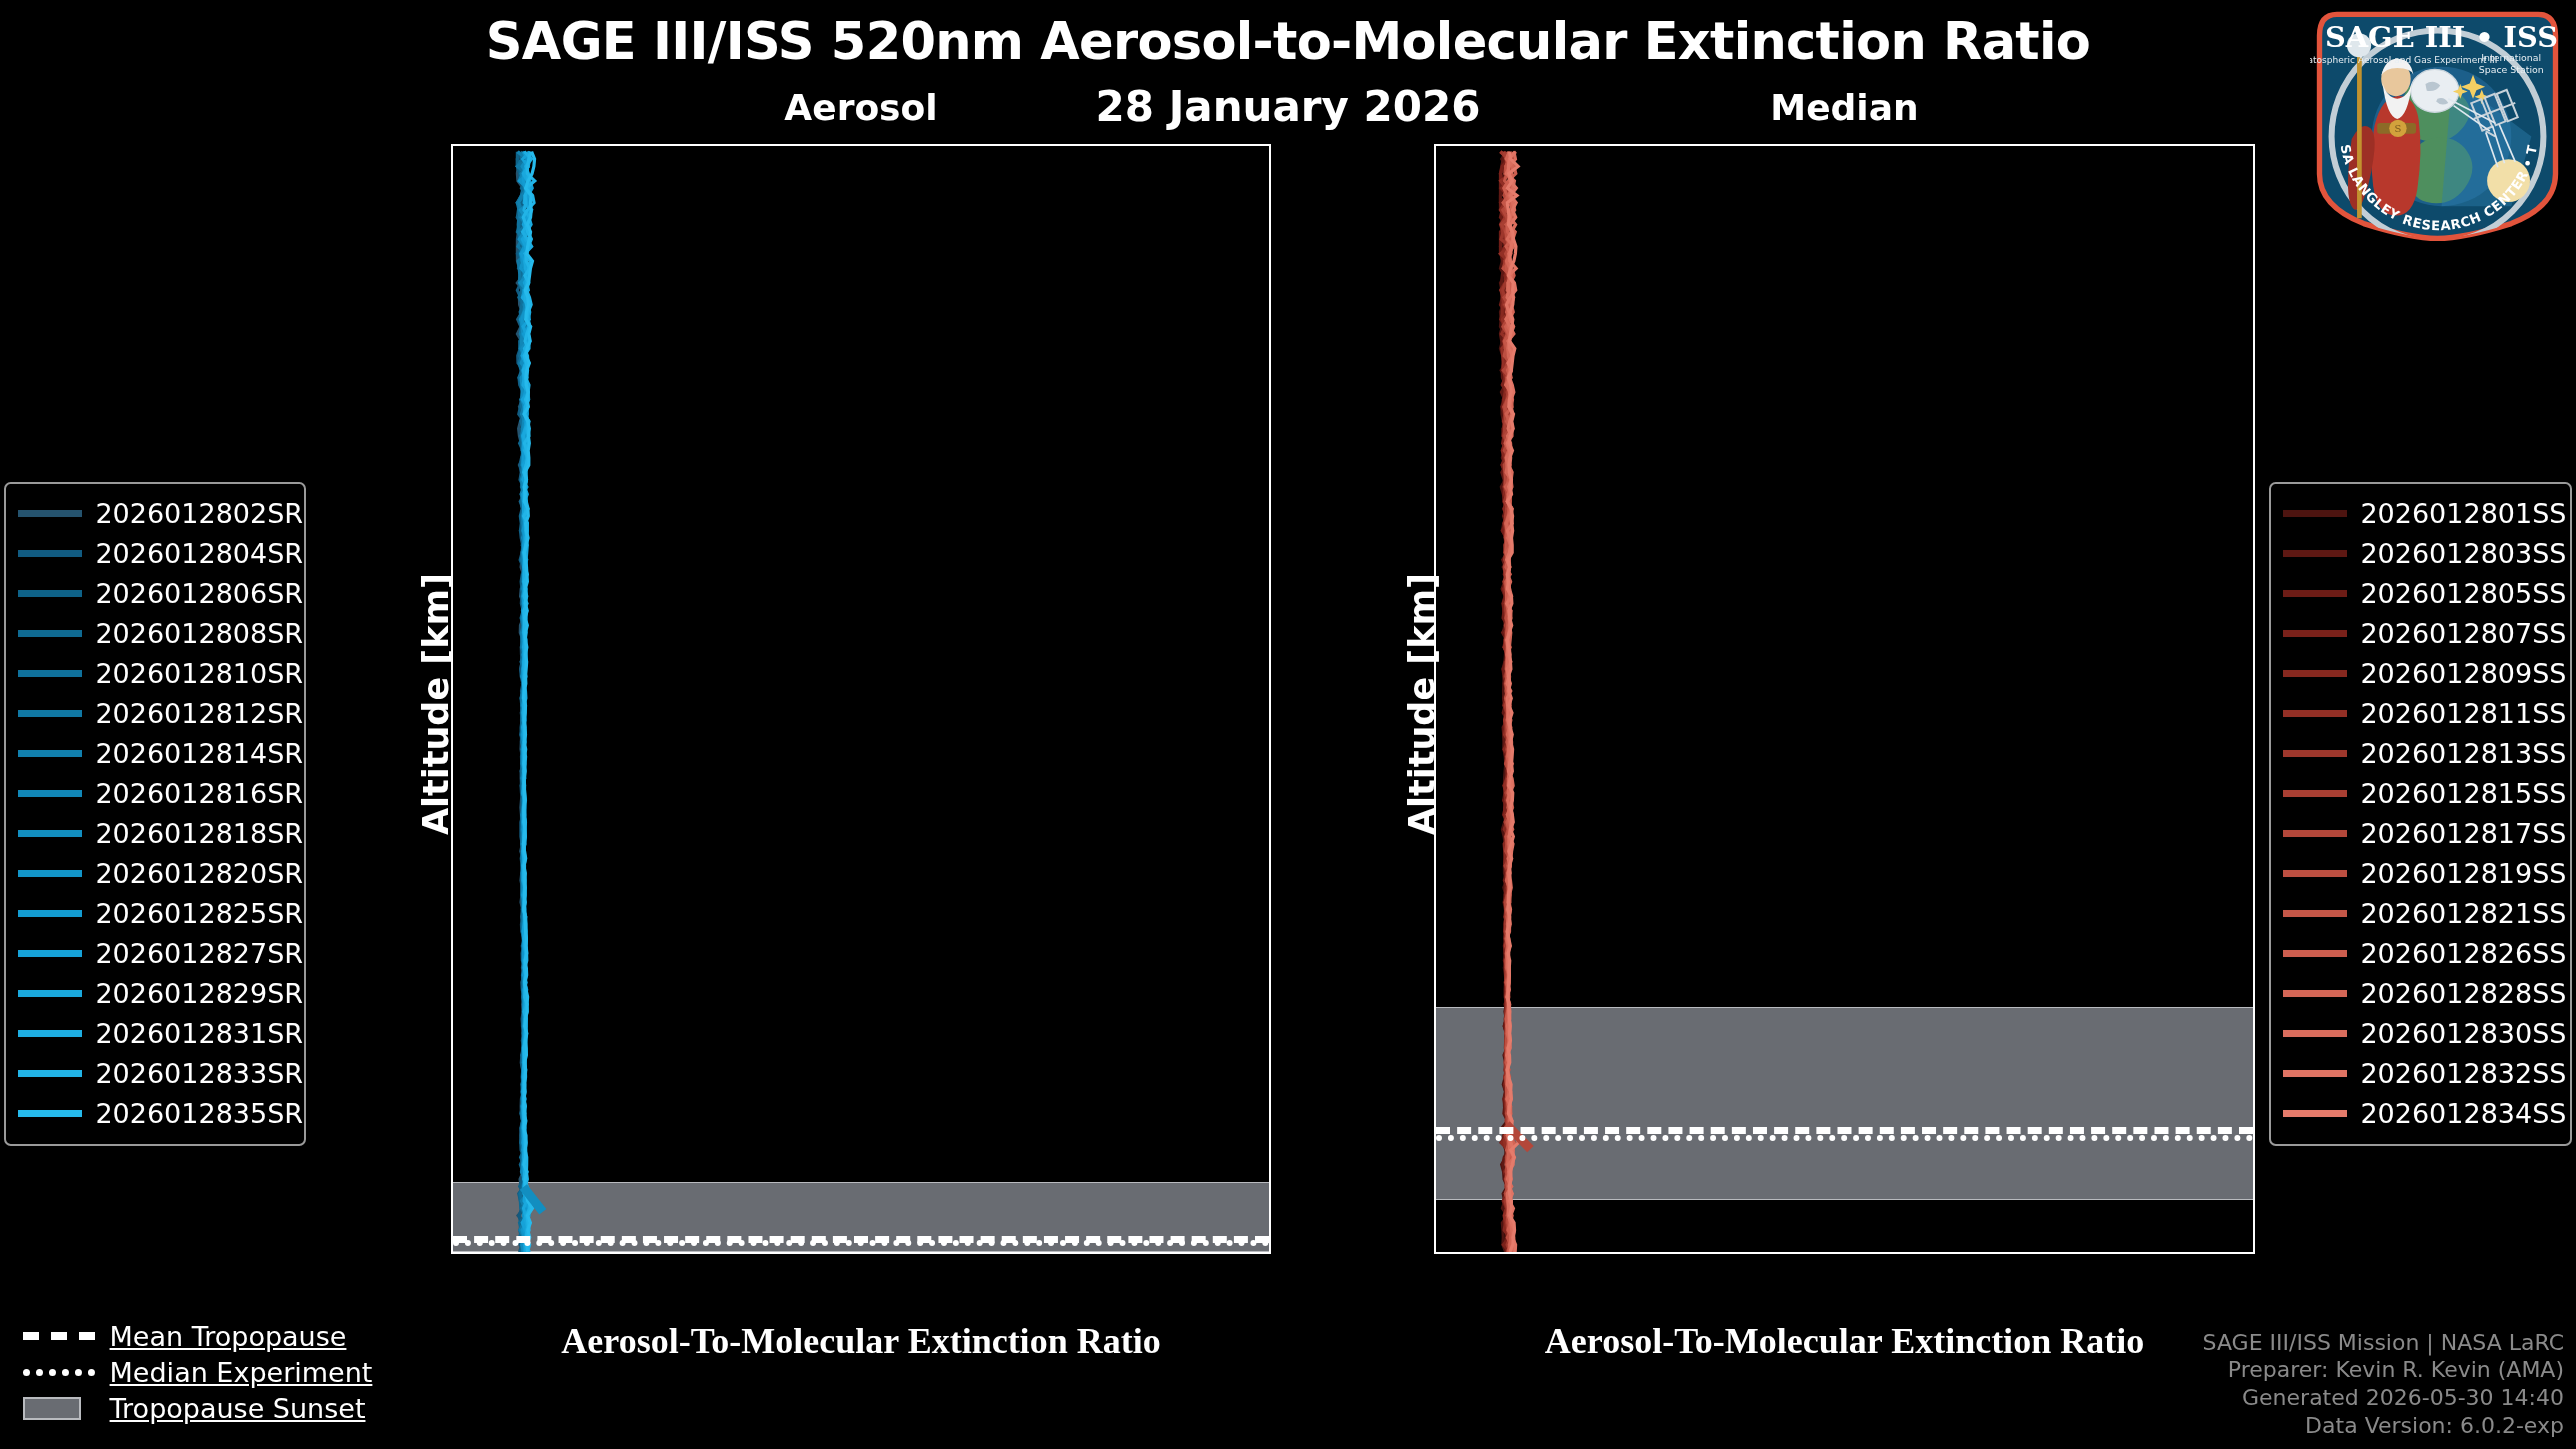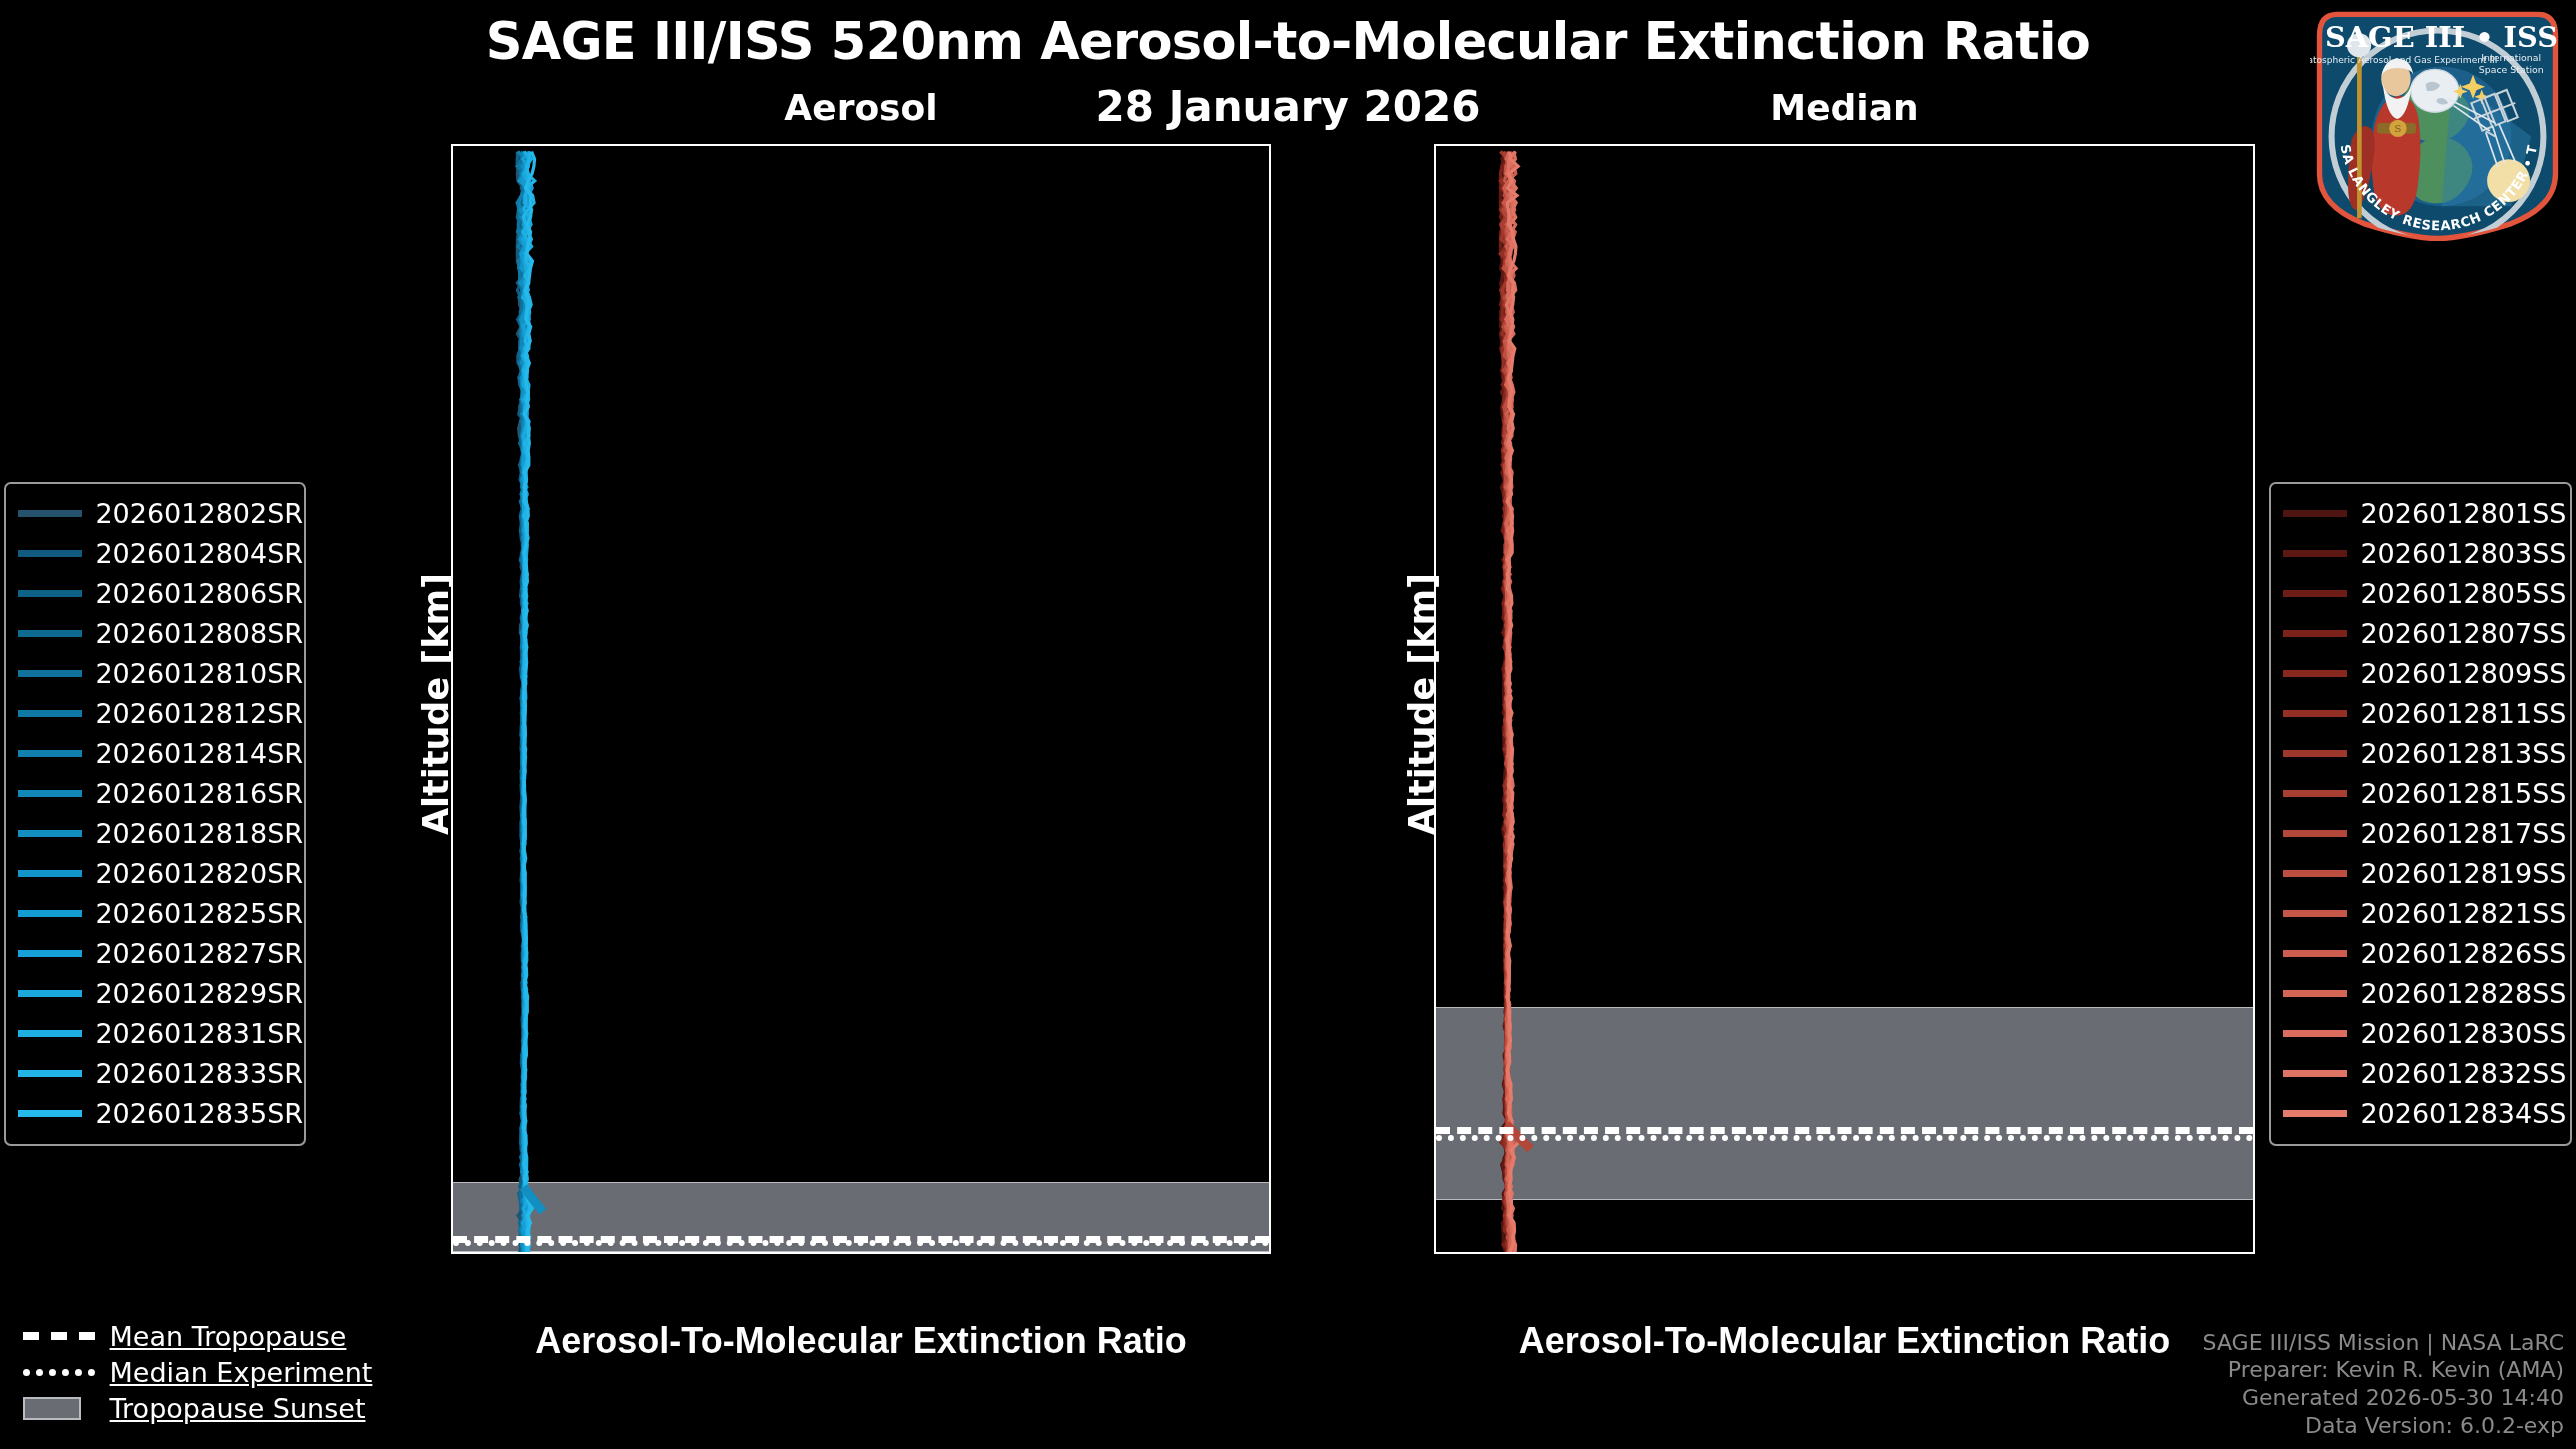--- a/index.html
+++ b/index.html
@@ -60,21 +60,21 @@
 
   .axis-y-label {
     position:absolute; font-family:"DejaVu Sans", sans-serif; font-weight:bold;
     font-size:35px; color:#fff; white-space:nowrap;
     transform-origin:center center; transform:rotate(-90deg);
   }
   #ylabel-left  { left:305px;  top:684px; }
   #ylabel-right { left:1291px; top:684px; }
 
   .axis-x-label {
-    position:absolute; top:1320px; font-family:Liberation Sans, sans-serif;
+    position:absolute; top:1320px; font-family:Liberation Serif, serif;
     font-weight:bold; font-size:36px; color:#fff; text-align:center;
   }
   #xlabel-left  { left:451px;  width:820px; }
   #xlabel-right { left:1434px; width:821px; }
 
   
   .legend-box {
     position:absolute; border:2px solid #9a9a9a; border-radius:6.7px;
     background:#000; padding:9.4px 12px 10.7px 12px;
   }

